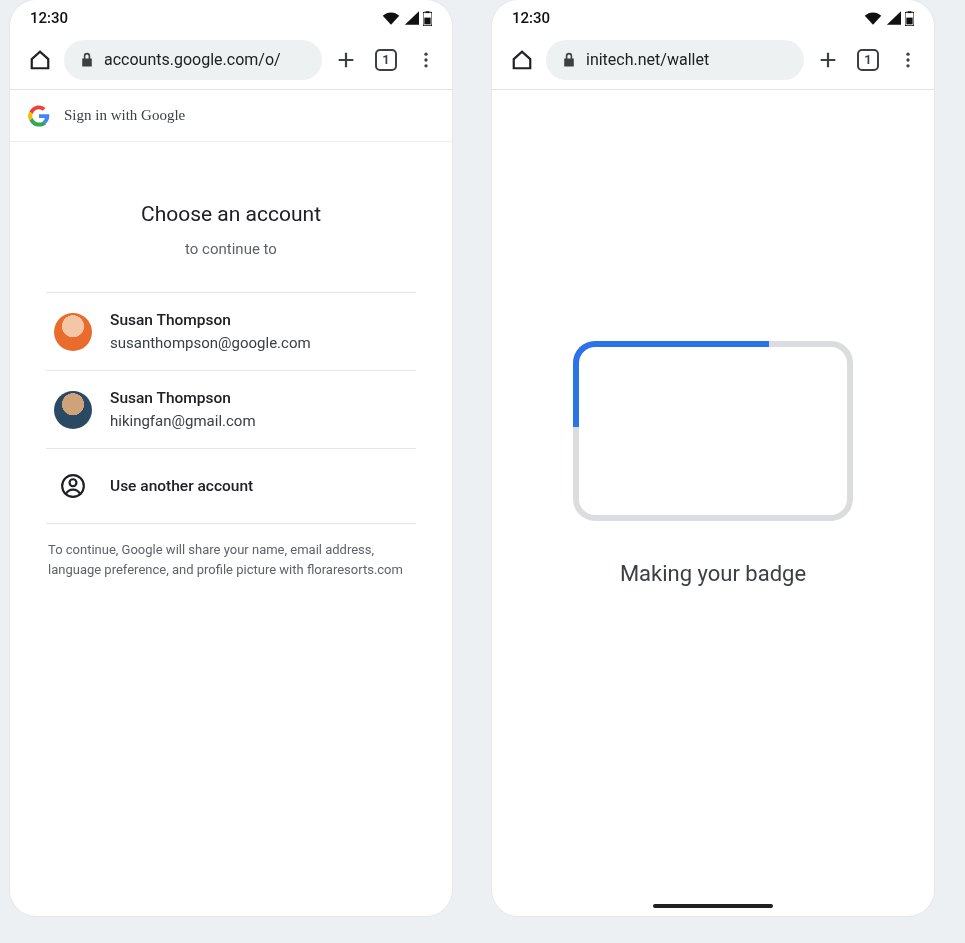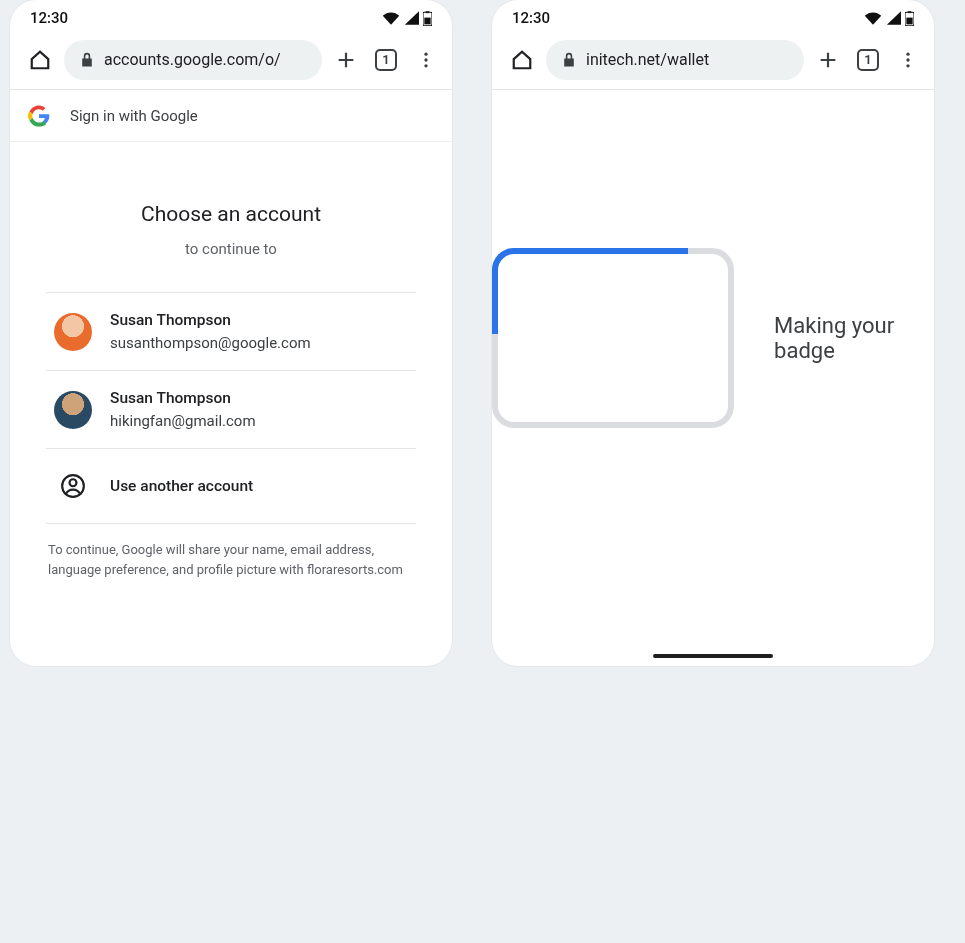--- a/index.html
+++ b/index.html
@@ -8,21 +8,21 @@
     background: #edf0f3;
     width: 965px;
     height: 943px;
     display: flex;
     gap: 40px;
     padding: 0 10px;
     overflow: hidden;
   }
   .phone {
     width: 442px;
-    height: 666px;
+    height: 916px;
     background: #fff;
     border-radius: 26px;
     overflow: hidden;
     position: relative;
     display: flex;
     flex-direction: column;
     box-shadow: 0 0 0 1px #e5e7eb;
   }
   
   .statusbar {
@@ -73,23 +73,24 @@
     font-size:13px; font-weight:600; color:#3c4043;
   }
 
   
   .ghead {
     height:52px;
     border-bottom:1px solid #eee;
     display:flex;
     align-items:center;
     padding:0 18px;
-    gap:20px;
+    gap:14px;
     font-size:15px;
     color:#3c4043;
+    font-family:Liberation Serif, serif;
   }
   .glogo { width:22px; height:22px; }
 
   .content { padding: 60px 36px 0 36px; }
   h1.choose {
     font-size:21px;
     font-weight:400;
     color:#202124;
     text-align:center;
     font-family: "Google Sans", Roboto, Arial, sans-serif;
@@ -117,21 +118,21 @@
   .acct .meta { display:flex; flex-direction:column; }
   .acct .nm { font-size:15.5px; color:#202124; font-weight:500;}
   .acct .em { font-size:15px; color:#3c4043; margin-top:5px;}
   .acct.other .nm { font-weight:500; }
   .footnote { font-size:13px; color:#5f6368; margin-top:16px; line-height:1.5; padding:0 2px;}
 
   
   .badge-wrap {
     flex:1;
     display:flex;
-    flex-direction:row;
+    flex-direction:column;
     align-items:center;
     justify-content:center;
     gap:40px;
     padding-bottom:80px;
   }
   .card {
     width:280px; height:180px;
     border-radius:22px;
     border:6px solid #dadce0;
     position:relative;

